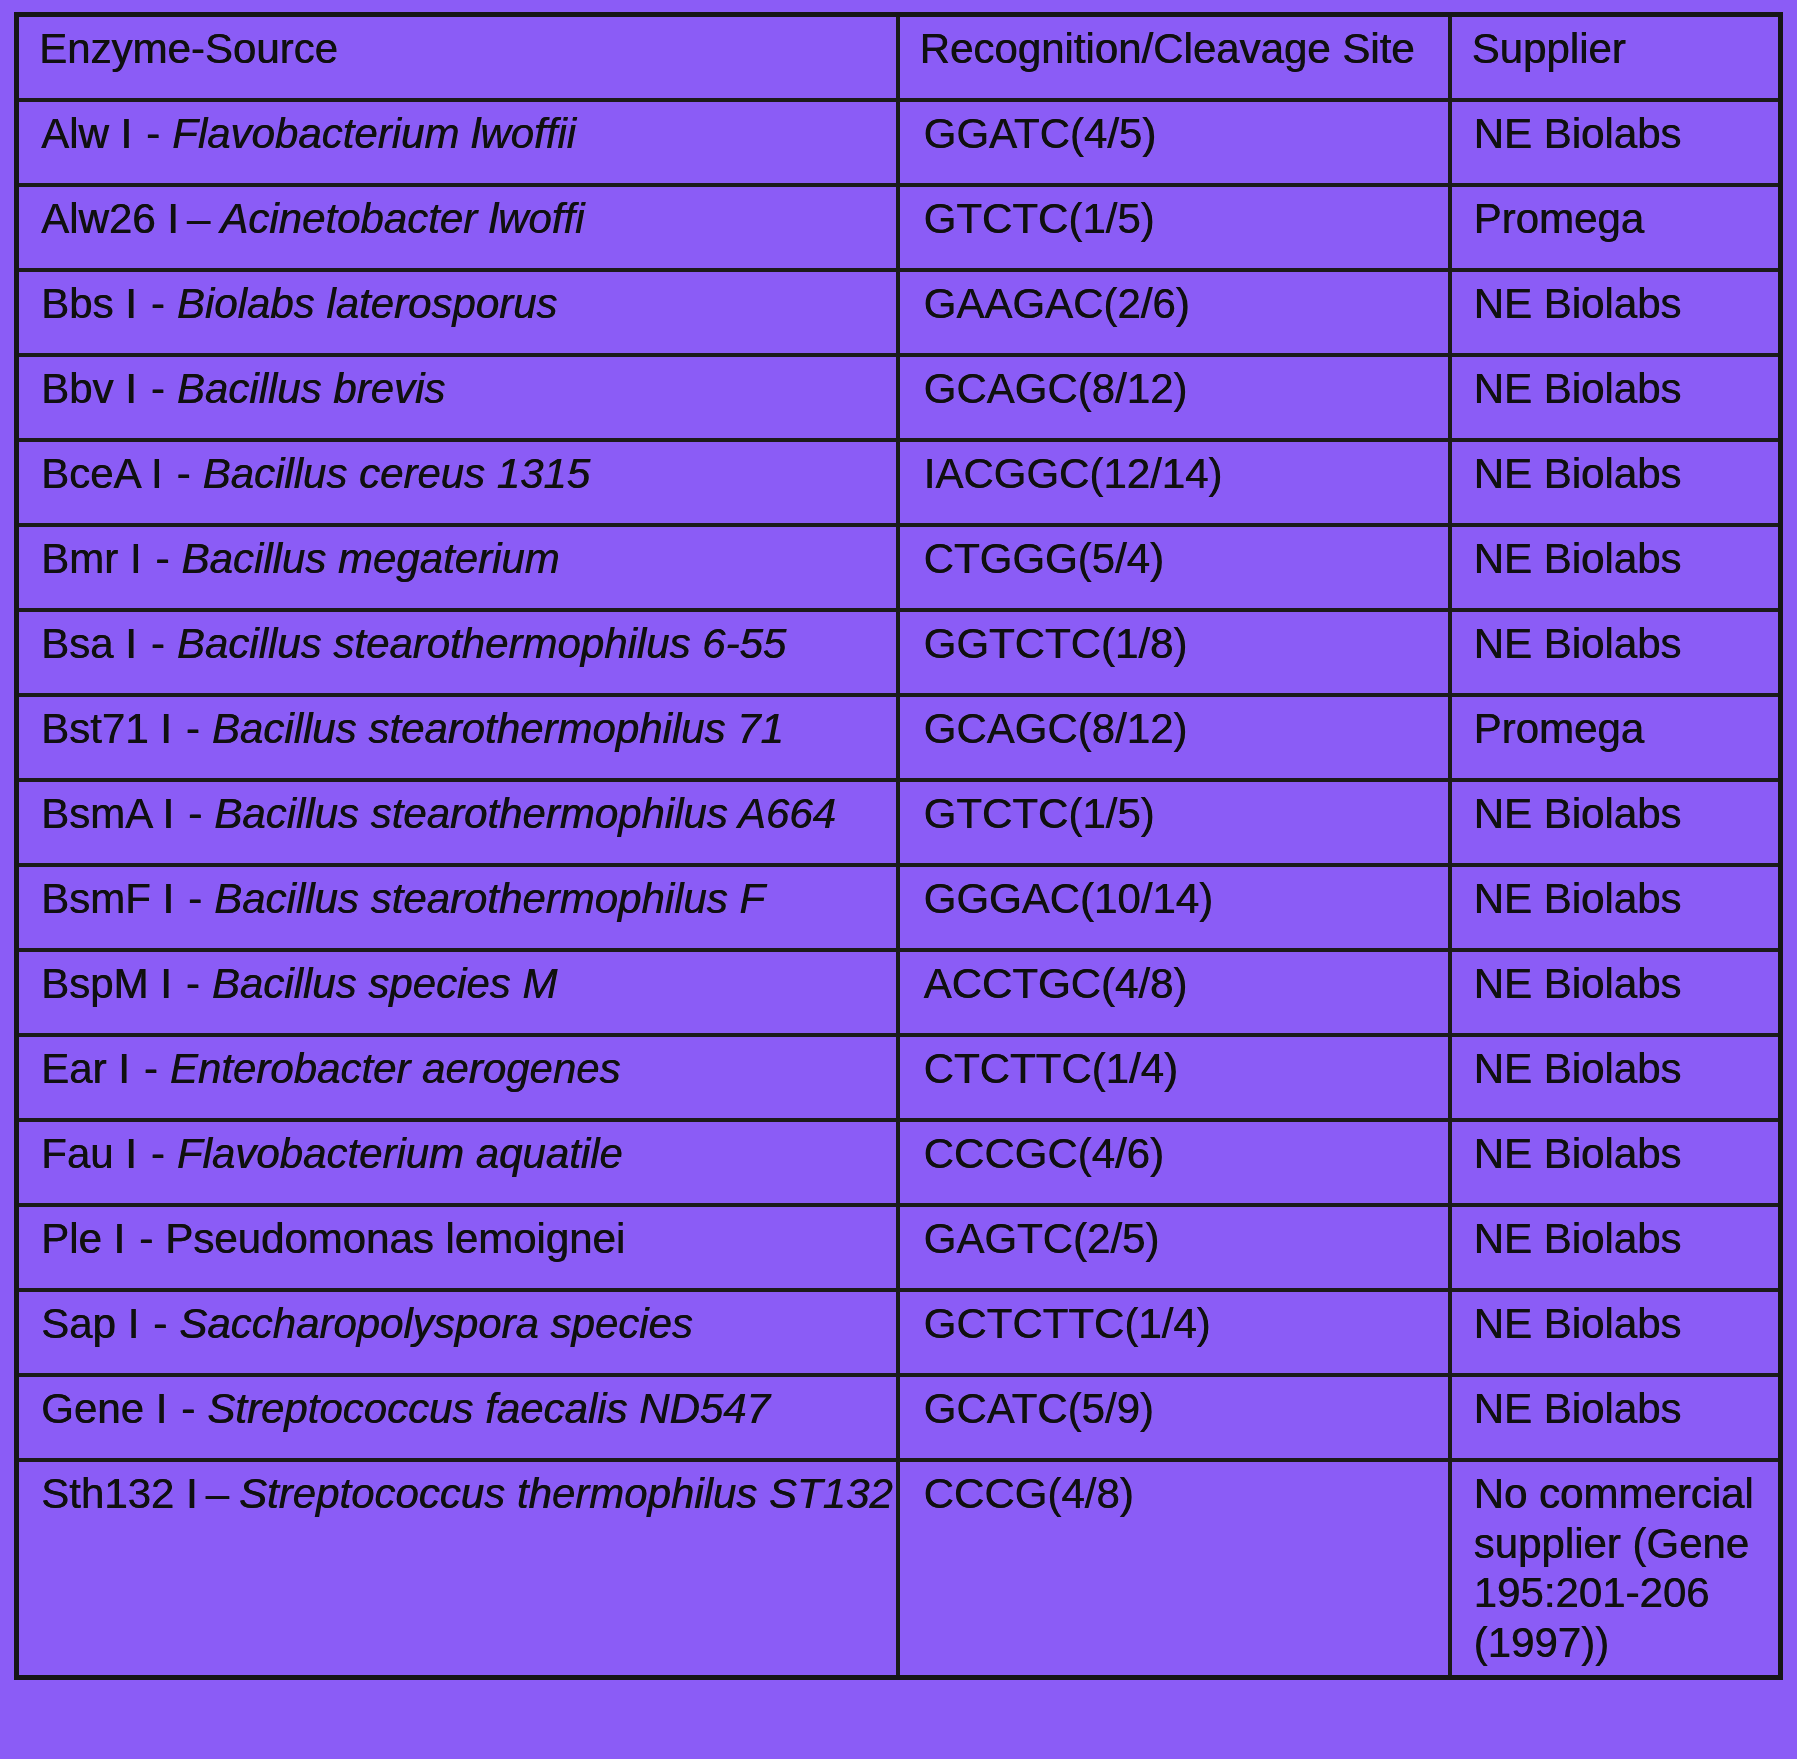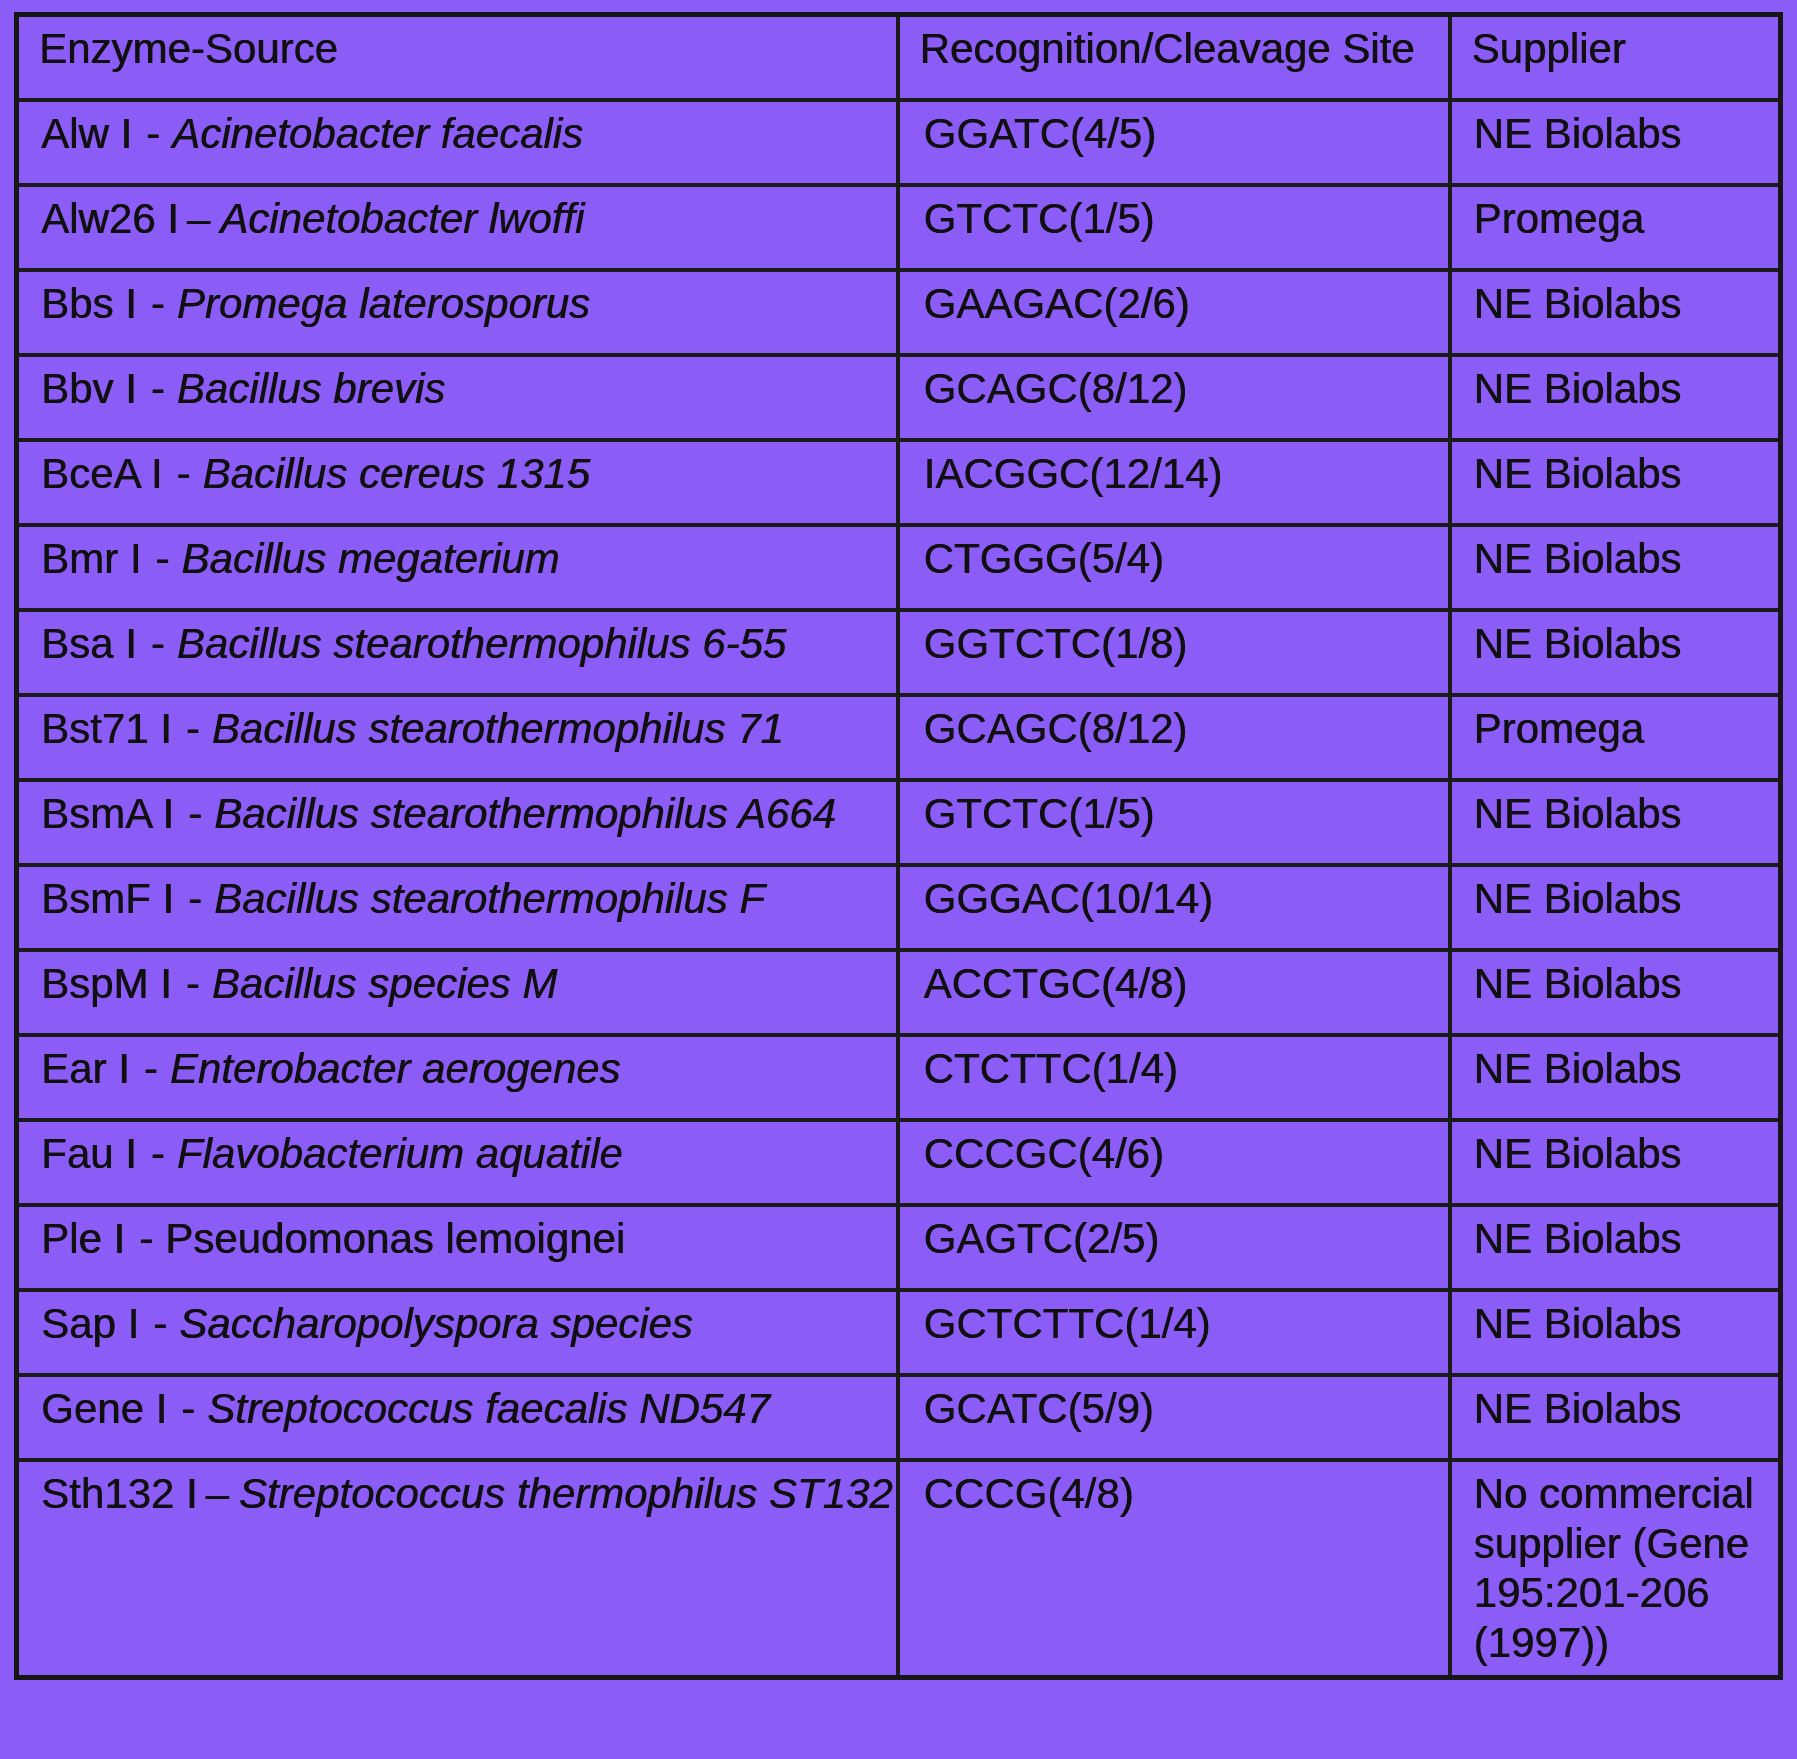--- a/index.html
+++ b/index.html
@@ -66,35 +66,35 @@
     <thead>
       <tr>
         <th>Enzyme-Source</th>
         <th>Recognition/Cleavage Site</th>
         <th>Supplier</th>
       </tr>
     </thead>
     <tbody>
         <tr>
       <td class="cell-enzyme">
-        <span>Alw I</span><span class="sep">-</span><span class="species italic">Acinetobacter faecalis</span>
+        <span>Alw I</span><span class="sep">-</span><span class="species italic">Flavobacterium lwoffii</span>
       </td>
       <td class="cell-site">GGATC(4/5)</td>
       <td class="cell-supplier">NE Biolabs</td>
     </tr>
         <tr>
       <td class="cell-enzyme">
         <span>Alw26 I</span><span class="sep endash">–</span><span class="species italic">Acinetobacter lwoffi</span>
       </td>
       <td class="cell-site">GTCTC(1/5)</td>
       <td class="cell-supplier">Promega</td>
     </tr>
         <tr>
       <td class="cell-enzyme">
-        <span>Bbs I</span><span class="sep">-</span><span class="species italic">Promega laterosporus</span>
+        <span>Bbs I</span><span class="sep">-</span><span class="species italic">Biolabs laterosporus</span>
       </td>
       <td class="cell-site">GAAGAC(2/6)</td>
       <td class="cell-supplier">NE Biolabs</td>
     </tr>
         <tr>
       <td class="cell-enzyme">
         <span>Bbv I</span><span class="sep">-</span><span class="species italic">Bacillus brevis</span>
       </td>
       <td class="cell-site">GCAGC(8/12)</td>
       <td class="cell-supplier">NE Biolabs</td>

